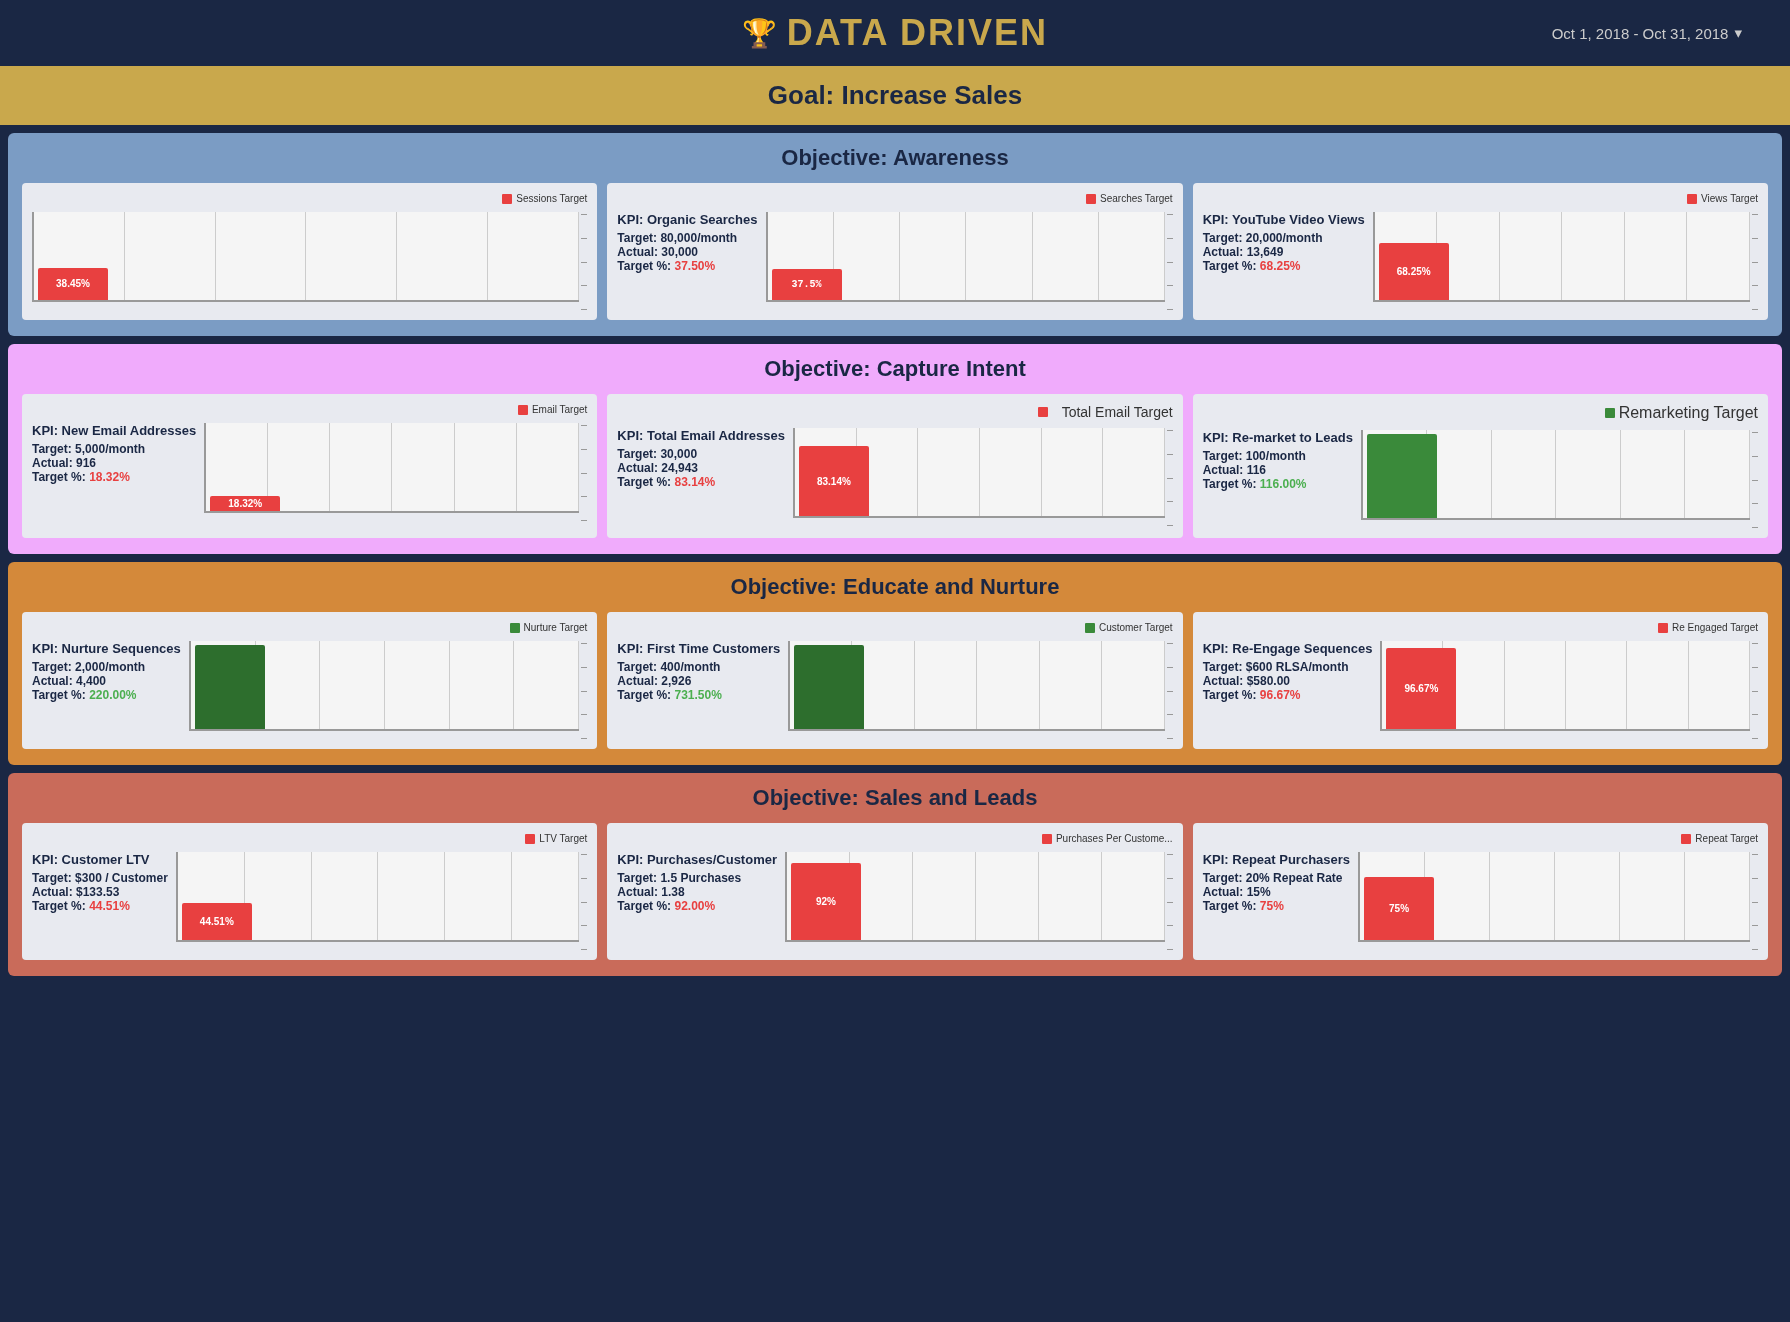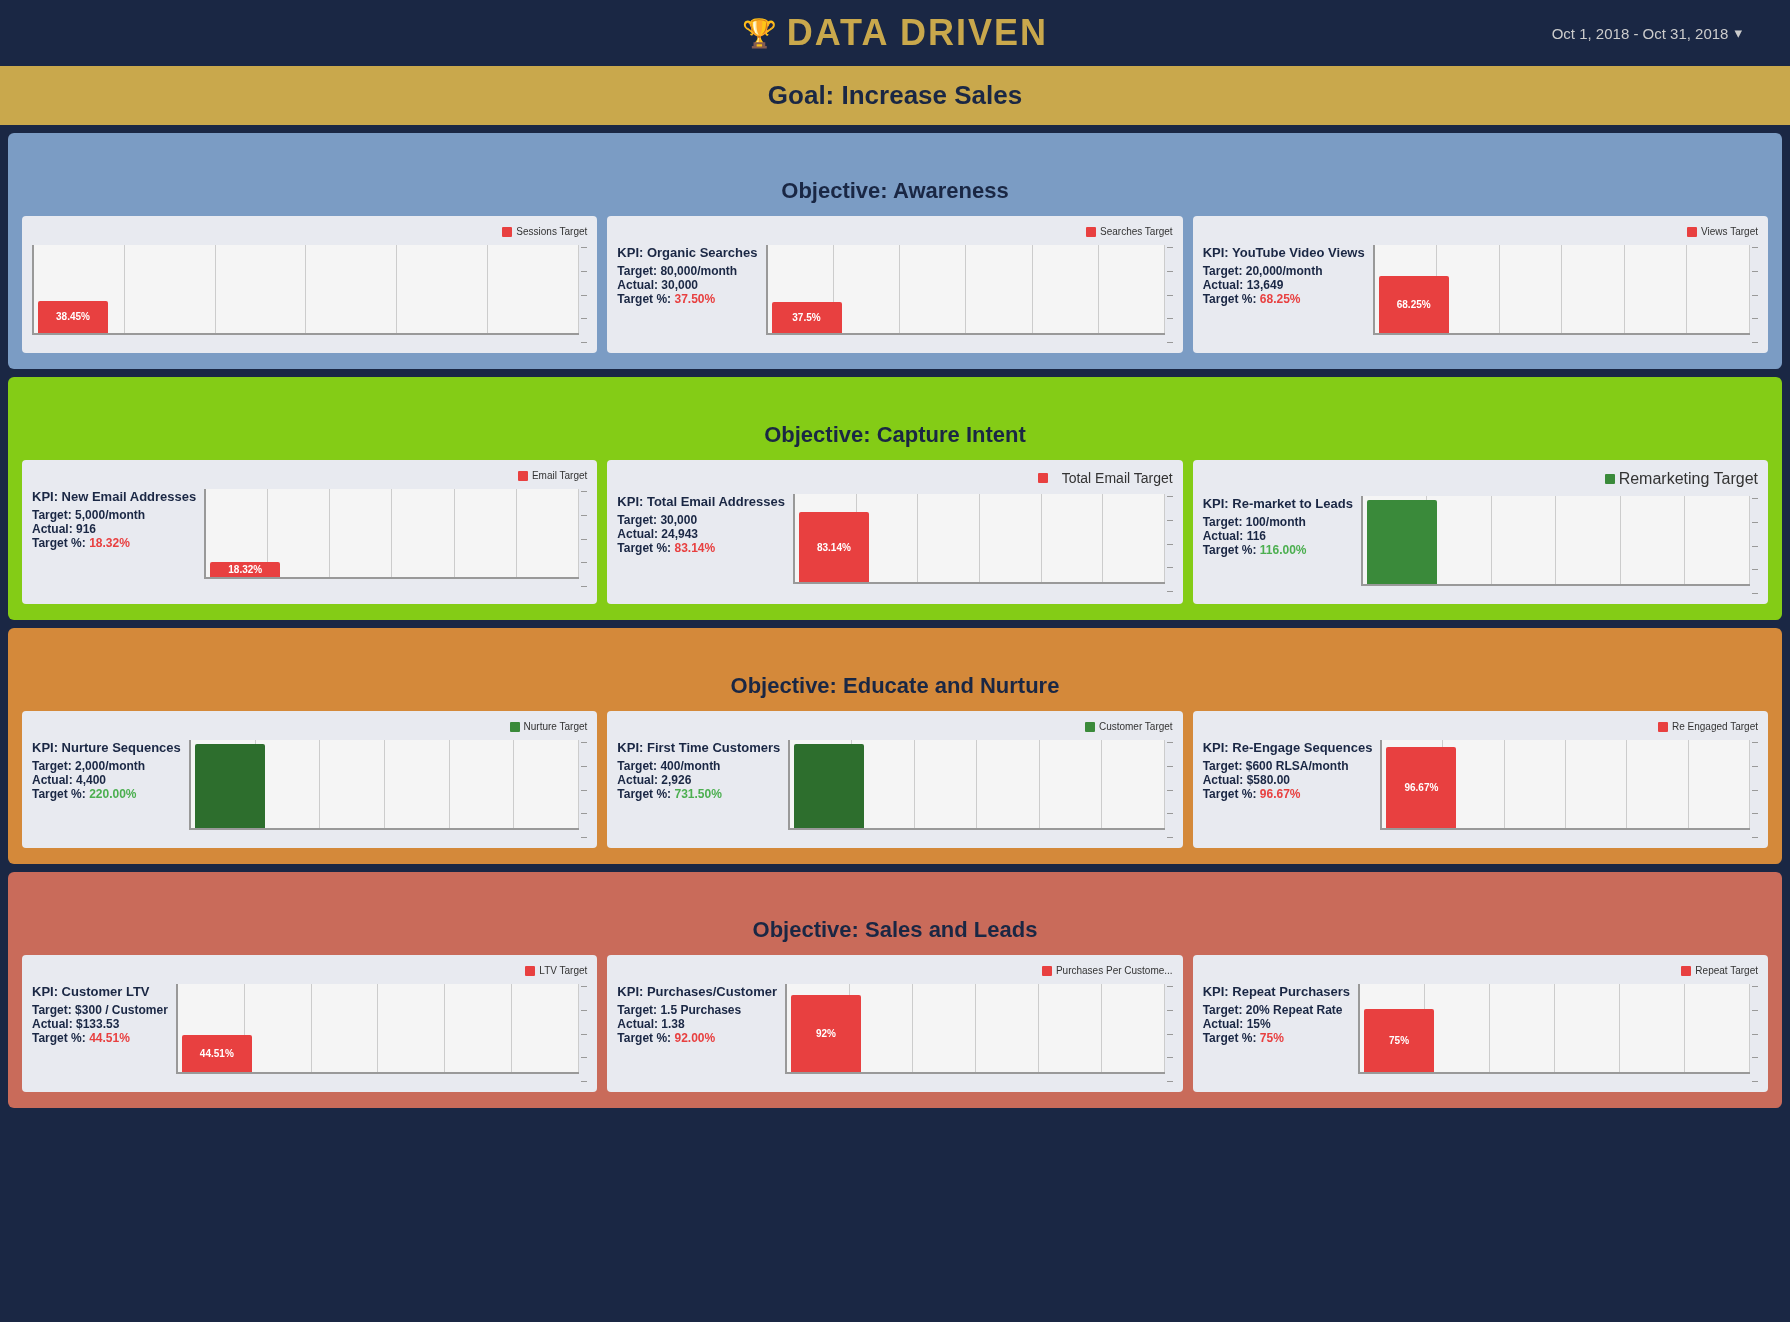--- a/index.html
+++ b/index.html
@@ -55,31 +55,30 @@
       margin-bottom: 8px;
     }
 
     
     .objective-section {
       margin: 8px;
       border-radius: 6px;
       padding: 12px 14px 16px;
     }
     .objective-section.awareness { background: #7b9cc4; }
-    .objective-section.capture { background: #84cc16; }
+    .objective-section.capture { background: #f0abfc; }
     .objective-section.educate { background: #d4893a; }
     .objective-section.sales { background: #c96b5a; }
 
     .objective-title {
       text-align: center;
       font-size: 22px;
       font-weight: 800;
       color: #1a2744;
       margin-bottom: 12px;
-      margin-top: 33px;
     }
 
     .kpi-row {
       display: flex;
       gap: 10px;
     }
 
     
     .kpi-card {
       background: #e8eaf0;
@@ -257,21 +256,21 @@
           </div>
           <div class="kpi-card-inner">
             <div class="kpi-info">
               <div class="kpi-title">KPI: Organic Searches</div>
               <div class="kpi-target">Target: 80,000/month</div>
               <div class="kpi-actual">Actual: 30,000</div>
               <div class="kpi-percent"><span>Target %: </span><span class="pct">37.50%</span></div>
             </div>
             <div class="chart-container">
               <div class="chart-wrapper">
-                <div class="bar-chart" style="flex: 1 1 0%; height: 90px;">
+                <div class="bar-chart" style="flex: 1 1 0%; height: 90px; font-family: Liberation Mono, monospace;">
                   <div class="bar orange-bar" style="height: 37.5%; width: 55%; max-width: 70px; position: relative;">
                     <span class="bar-label" style="font-size: 10px;">37.5%</span>
                   </div>
                 </div>
                 <div class="chart-ticks">
                   <div class="tick-line"></div>
                   <div class="tick-line"></div>
                   <div class="tick-line"></div>
                   <div class="tick-line"></div>
                   <div class="tick-line"></div>

